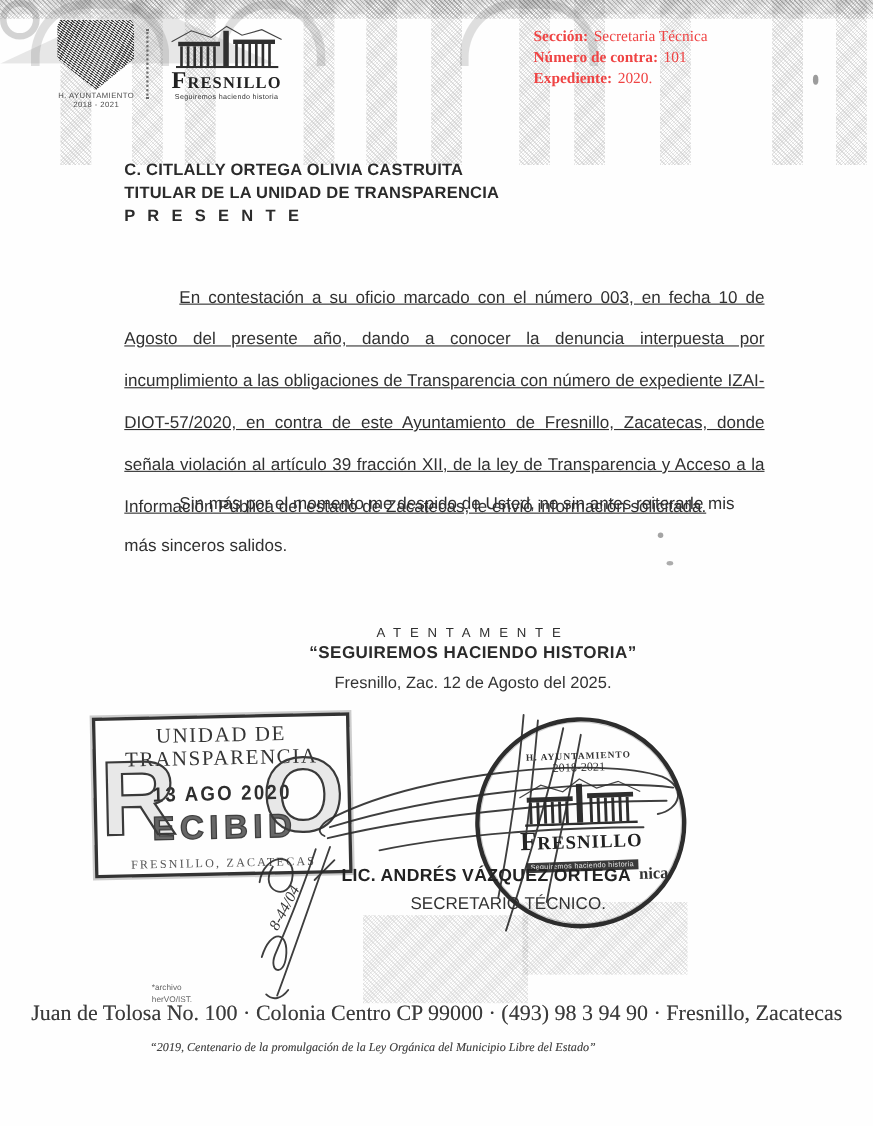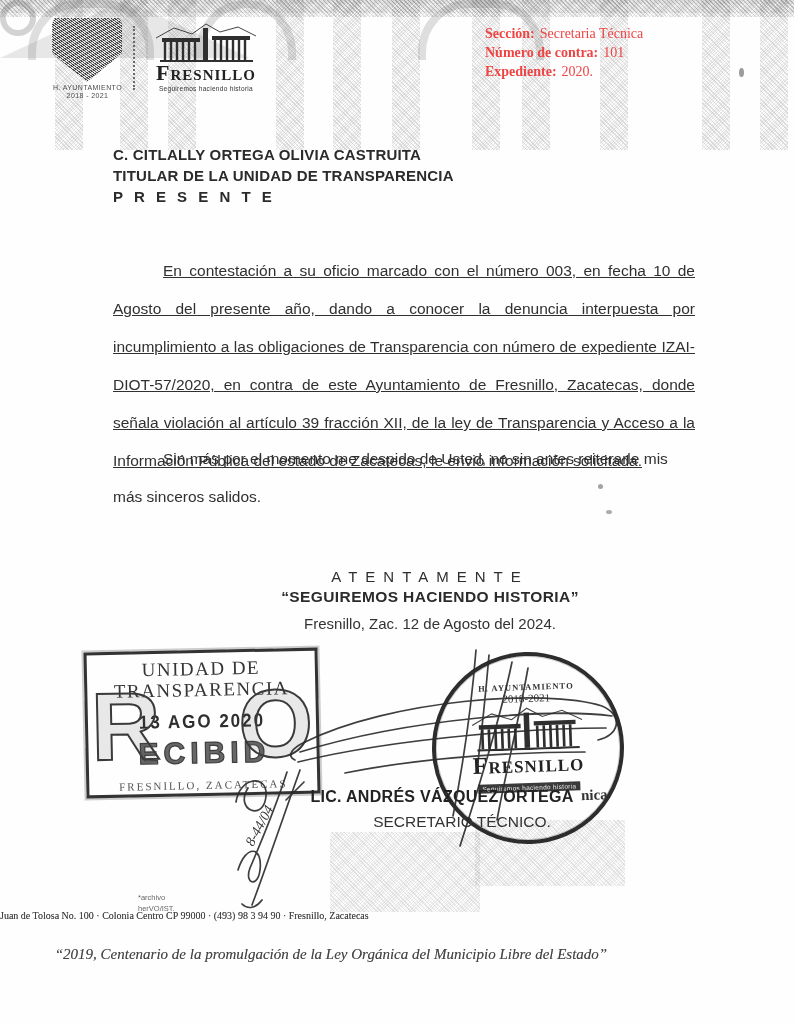--- a/index.html
+++ b/index.html
@@ -60,21 +60,21 @@
   
   .addressee{left:113px;top:144px;width:480px;z-index:1;
     font-weight:bold;font-size:15px;line-height:21px;letter-spacing:.2px;}
   .addressee .spread{letter-spacing:3.5px;}
   .para{left:113px;width:582px;z-index:1;font-size:15.5px;line-height:38px;
     text-align:justify;color:#303030;}
   .para.p1{top:252px;text-indent:50px;text-decoration:underline;}
   .para.p2{top:440px;text-indent:50px;text-align:left;}
 
   .closing{left:230px;top:568px;width:400px;text-align:center;z-index:1;}
-  .closing .salute{font-size:15px;letter-spacing:8px;color:#2e2e2e;}
+  .closing .salute{font-size:12px;letter-spacing:8px;color:#2e2e2e;}
   .closing .slogan{font-weight:bold;font-size:15.5px;margin-top:3px;letter-spacing:.4px;}
   .closing .dateline{font-size:15px;margin-top:9px;color:#333;}
 
   
   .stamp{left:85px;top:650px;width:228px;height:140px;z-index:2;
     border:3px solid #333;box-shadow:0 0 0 2px rgba(60,60,60,.25);
     transform:rotate(-1.2deg);color:#2e2e2e;}
   .stamp .s-h1,.stamp .s-h2{font-family:"Liberation Serif",serif;font-size:19px;
     letter-spacing:1.5px;text-align:center;line-height:21px;color:#353535;}
   .stamp .s-h1{margin-top:5px;}
@@ -107,26 +107,26 @@
 
   
   .signer{left:262px;top:788px;width:360px;text-align:center;z-index:2;}
   .signer .name{font-weight:bold;font-size:16px;letter-spacing:.3px;color:#222;}
   .signer .title{font-size:15.5px;margin-top:7px;color:#333;margin-left:40px;}
   .hand-note{left:238px;top:818px;z-index:3;transform:rotate(-62deg);
     font-family:"Liberation Serif",serif;font-style:italic;font-size:14px;color:#333;}
 
   
   .foot-note{left:138px;top:892px;z-index:2;font-size:7.5px;line-height:11px;color:#666;}
-  .foot-address{left:0;top:910px;width:794px;z-index:2;
-    font-family:"Liberation Serif",serif;font-size:10px;color:#3a3a3a;
+  .foot-address{left:0;top:910px;width:794px;text-align:center;z-index:2;
+    font-family:"Liberation Serif",serif;font-size:20px;color:#3a3a3a;
     text-shadow:0 0 .6px rgba(60,60,60,.5);}
   .foot-quote{left:0;top:946px;width:662px;text-align:center;z-index:2;
-    font-family:"Liberation Serif",serif;font-style:italic;font-size:15px;color:#444;
-    text-shadow:0 0 .6px rgba(70,70,70,.5);}
+    font-family:"Liberation Serif",serif;font-style:italic;font-size:11px;color:#444;
+    text-shadow:0 0 .6px rgba(70,70,70,.5);padding-left:8px;}
 
   .sig-overlay{left:0;top:0;width:794px;height:1024px;z-index:3;pointer-events:none;}
 
   .building-icon{display:block;margin:0 auto;}
 </style>
 </head>
 <body>
 
 <div class="page">
 
@@ -205,21 +205,21 @@
     <div>TITULAR DE LA UNIDAD DE TRANSPARENCIA</div>
     <div class="spread">P R E S E N T E</div>
   </div>
 
   <div class="abs para p1">En contestación a su oficio marcado con el número 003, en fecha 10 de Agosto del presente año, dando a conocer la denuncia interpuesta por incumplimiento a las obligaciones de Transparencia con número de expediente IZAI-DIOT-57/2020, en contra de este Ayuntamiento de Fresnillo, Zacatecas, donde señala violación al artículo 39 fracción XII, de la ley de Transparencia y Acceso a la Información Pública del estado de Zacatecas, le envió información solicitada.</div>
   <div class="abs para p2">Sin más por el momento me despido de Usted, no sin antes reiterarle mis más sinceros salidos.</div>
 
   <div class="abs closing">
     <div class="salute">ATENTAMENTE</div>
     <div class="slogan">“SEGUIREMOS HACIENDO HISTORIA”</div>
-    <div class="dateline">Fresnillo, Zac. 12 de Agosto del 2024.</div>
+    <div class="dateline">Fresnillo, Zac. 12 de Agosto del 2025.</div>
   </div>
 
   <div class="abs stamp">
     <div class="s-h1">UNIDAD DE</div>
     <div class="s-h2">TRANSPARENCIA</div>
     <div class="s-date">13 AGO 2020</div>
     <div class="s-big r">R</div>
     <div class="s-mid">ECIBID</div>
     <div class="s-big o">O</div>
     <div class="s-city">FRESNILLO, ZACATECAS</div>

